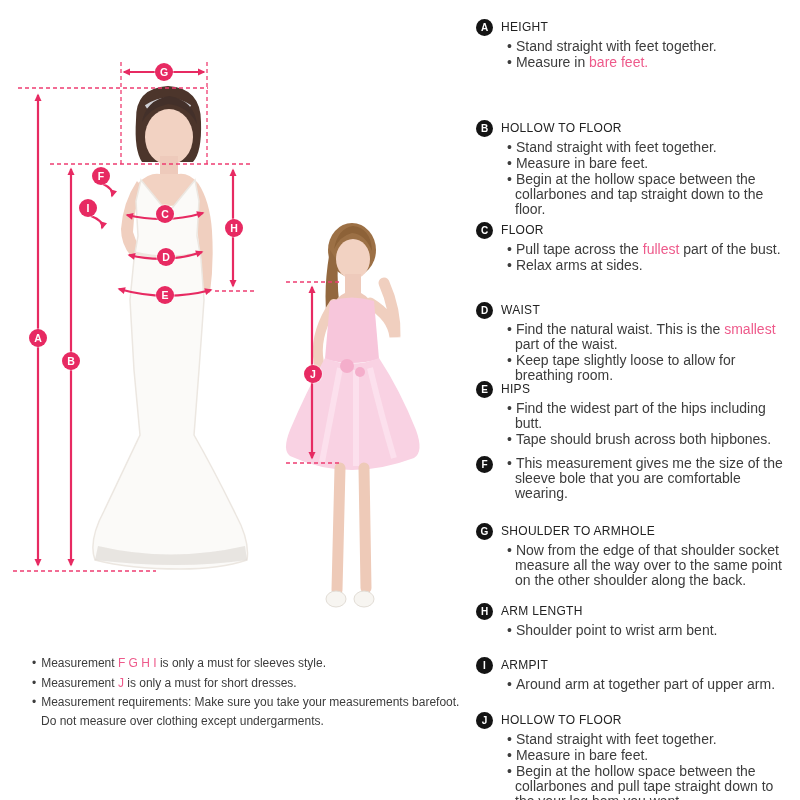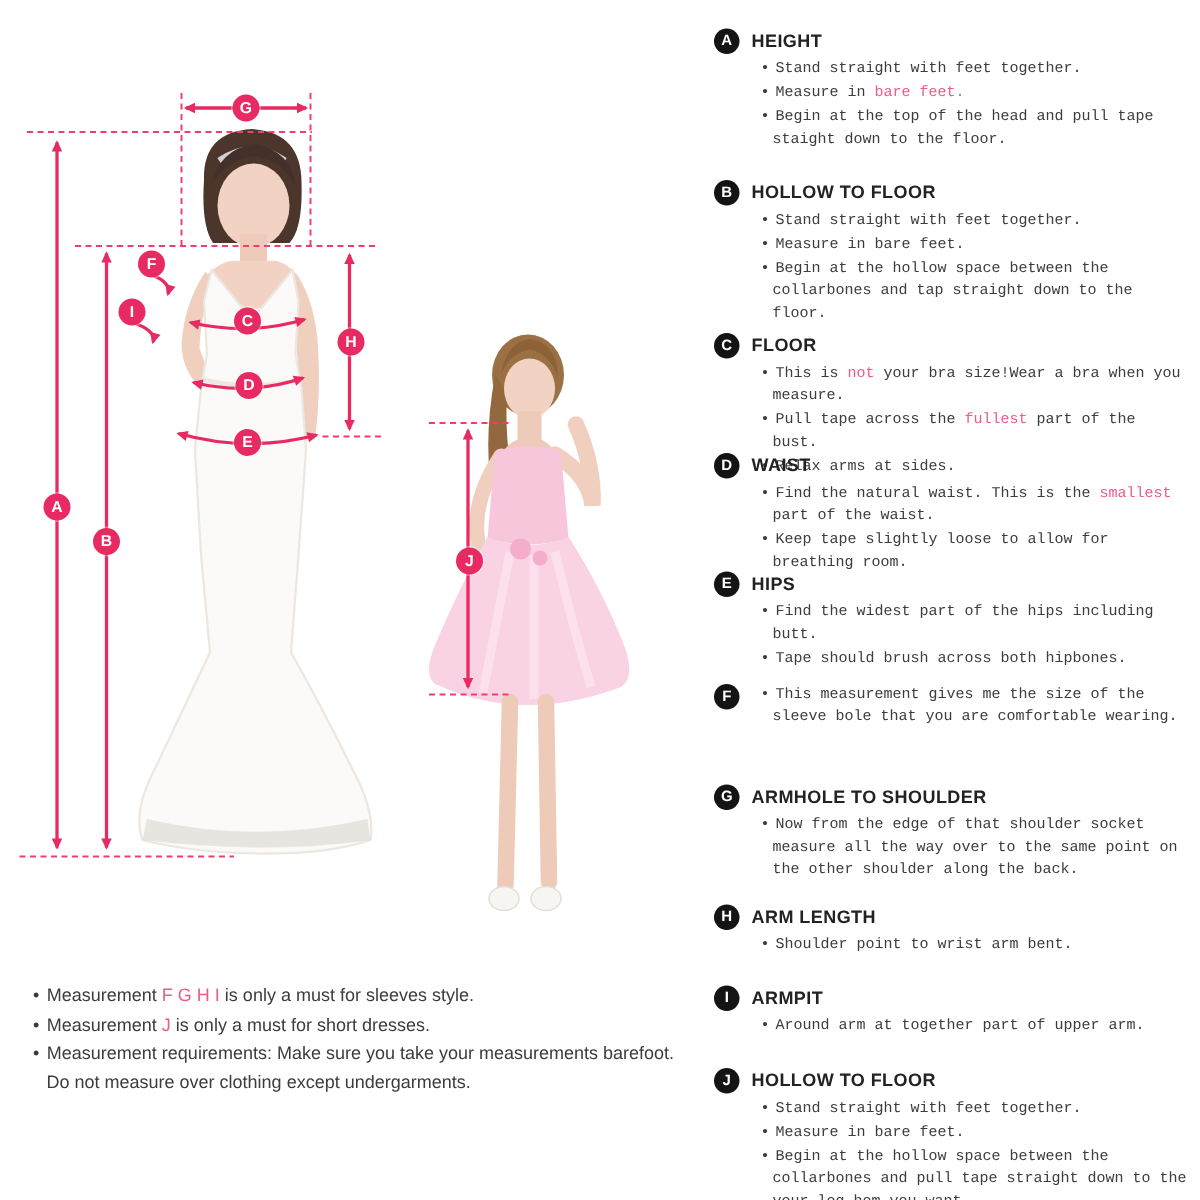--- a/index.html
+++ b/index.html
@@ -23,31 +23,31 @@
   .dbadge.bI{left:79px;top:199px;}
   .dbadge.bJ{left:304px;top:365px;}
 
   
   .col{position:absolute;left:476px;top:0;width:316px;height:800px;}
   .sec{position:absolute;left:0;display:flex;align-items:flex-start;}
   .badge{flex:0 0 17px;width:17px;height:17px;border-radius:50%;background:#141414;
          color:#fff;font-size:10px;font-weight:bold;line-height:17px;text-align:center;
          margin-right:8px;margin-top:0px;}
   .sec-body{width:292px;}
-  .sec-title{font-size:12px;font-weight:bold;color:#222;letter-spacing:.3px;
+  .sec-title{font-size:12px;font-weight:normal;color:#222;letter-spacing:.3px;
              line-height:17px;margin-bottom:3px;}
-  .bullet{font-size:10px;line-height:15px;color:#3c3c3c;padding-left:14px;text-indent:-8px;
-          margin-bottom:1px;font-family:Liberation Mono, monospace;}
+  .bullet{font-size:14px;line-height:15px;color:#3c3c3c;padding-left:14px;text-indent:-8px;
+          margin-bottom:1px;}
   .bullet .dot{margin-right:4px;color:#3c3c3c;}
   .hl{color:#ee5a8b;margin-top:24px;}
   .sA{top:19px;} .sB{top:120px;} .sC{top:222px;} .sD{top:302px;} .sE{top:381px;}
   .sF{top:456px;} .sG{top:523px;} .sH{top:603px;} .sI{top:657px;} .sJ{top:712px;}
 
   
-  .notes{position:absolute;left:16px;top:654px;width:452px;}
+  .notes{position:absolute;left:26px;top:654px;width:452px;}
   .note{font-size:12px;line-height:18.5px;color:#3c3c3c;padding-left:15px;text-indent:-9px;
         margin-bottom:1px;}
   .note .dot{margin-right:5px;}
 </style>
 </head>
 <body>
 
 <div id="page">
 
   <div class="diagram">
@@ -129,39 +129,37 @@
   </div>
 
   <div class="col">
 
     <div class="sec sA">
       <div class="badge">A</div>
       <div class="sec-body">
         <div class="sec-title">HEIGHT</div>
         <div class="bullet"><span class="dot">•</span><span>Stand straight with feet together.</span><span class="hl"></span><span></span></div>
         <div class="bullet"><span class="dot">•</span><span>Measure in </span><span class="hl">bare feet.</span><span></span></div>
-        <div class="bullet"><span class="dot">•</span><span>Begin at the top of the head and pull tape staight down to the floor.</span><span class="hl"></span><span></span></div>
       </div>
     </div>
 
     <div class="sec sB">
       <div class="badge">B</div>
       <div class="sec-body">
         <div class="sec-title">HOLLOW TO FLOOR</div>
         <div class="bullet"><span class="dot">•</span><span>Stand straight with feet together.</span></div>
         <div class="bullet"><span class="dot">•</span><span>Measure in bare feet.</span></div>
         <div class="bullet"><span class="dot">•</span><span>Begin at the hollow space between  the collarbones and tap straight down to the floor.</span></div>
       </div>
     </div>
 
     <div class="sec sC">
       <div class="badge">C</div>
       <div class="sec-body">
         <div class="sec-title">FLOOR</div>
-        <div class="bullet"><span class="dot">•</span><span>This is </span><span class="hl">not</span><span> your bra size!Wear a bra when you measure.</span></div>
         <div class="bullet"><span class="dot">•</span><span>Pull tape across the </span><span class="hl">fullest</span><span> part of the bust.</span></div>
         <div class="bullet"><span class="dot">•</span><span>Relax arms at sides.</span></div>
       </div>
     </div>
 
     <div class="sec sD">
       <div class="badge">D</div>
       <div class="sec-body">
         <div class="sec-title">WAIST</div>
         <div class="bullet"><span class="dot">•</span><span>Find the natural waist. This is the </span><span class="hl">smallest</span><span> part of the waist.</span></div>
@@ -181,21 +179,21 @@
     <div class="sec sF">
       <div class="badge">F</div>
       <div class="sec-body">
         <div class="bullet"><span class="dot">•</span><span>This measurement gives me the size of the sleeve bole that you are comfortable wearing.</span></div>
       </div>
     </div>
 
     <div class="sec sG">
       <div class="badge">G</div>
       <div class="sec-body">
-        <div class="sec-title">ARMHOLE TO SHOULDER</div>
+        <div class="sec-title">SHOULDER TO ARMHOLE</div>
         <div class="bullet"><span class="dot">•</span><span>Now from the edge of that shoulder socket measure all the way over to the same point on the other shoulder along the back.</span></div>
       </div>
     </div>
 
     <div class="sec sH">
       <div class="badge">H</div>
       <div class="sec-body">
         <div class="sec-title">ARM LENGTH</div>
         <div class="bullet"><span class="dot">•</span><span>Shoulder point to wrist arm bent.</span></div>
       </div>

